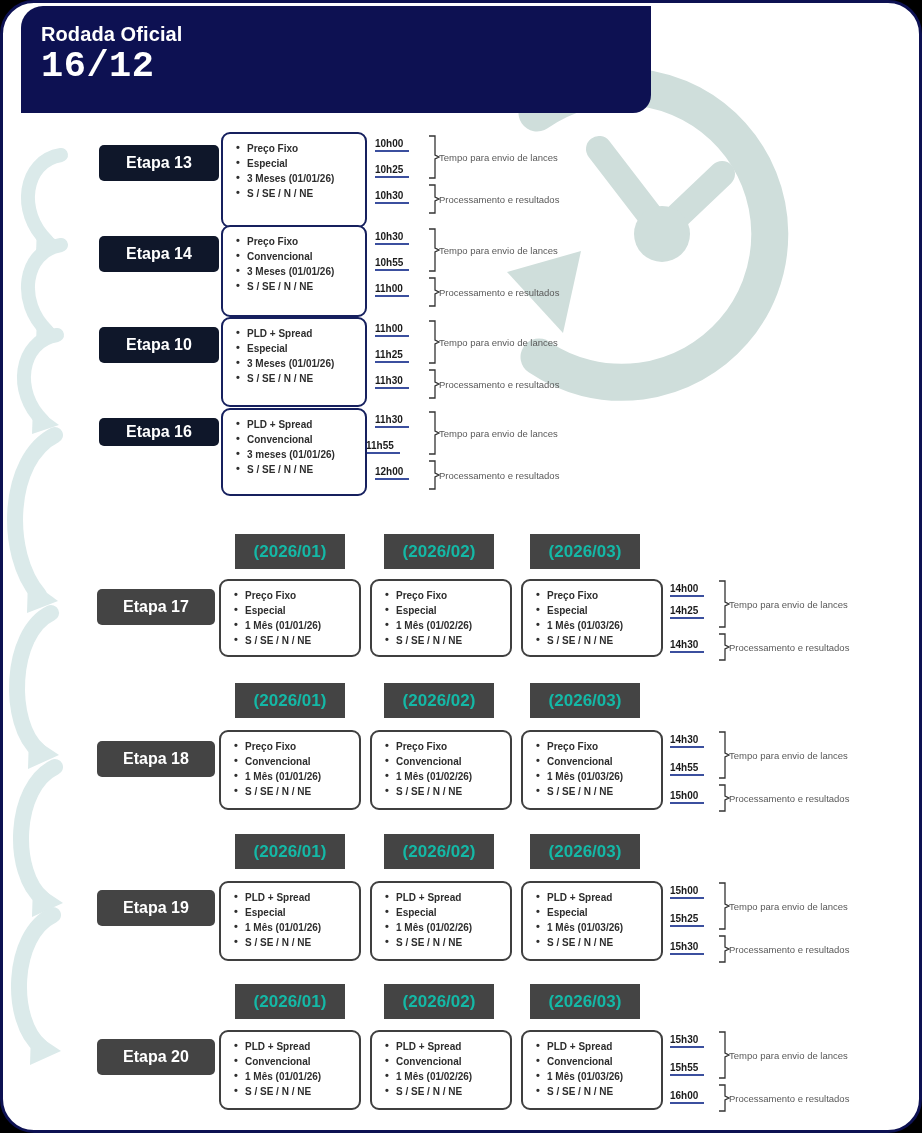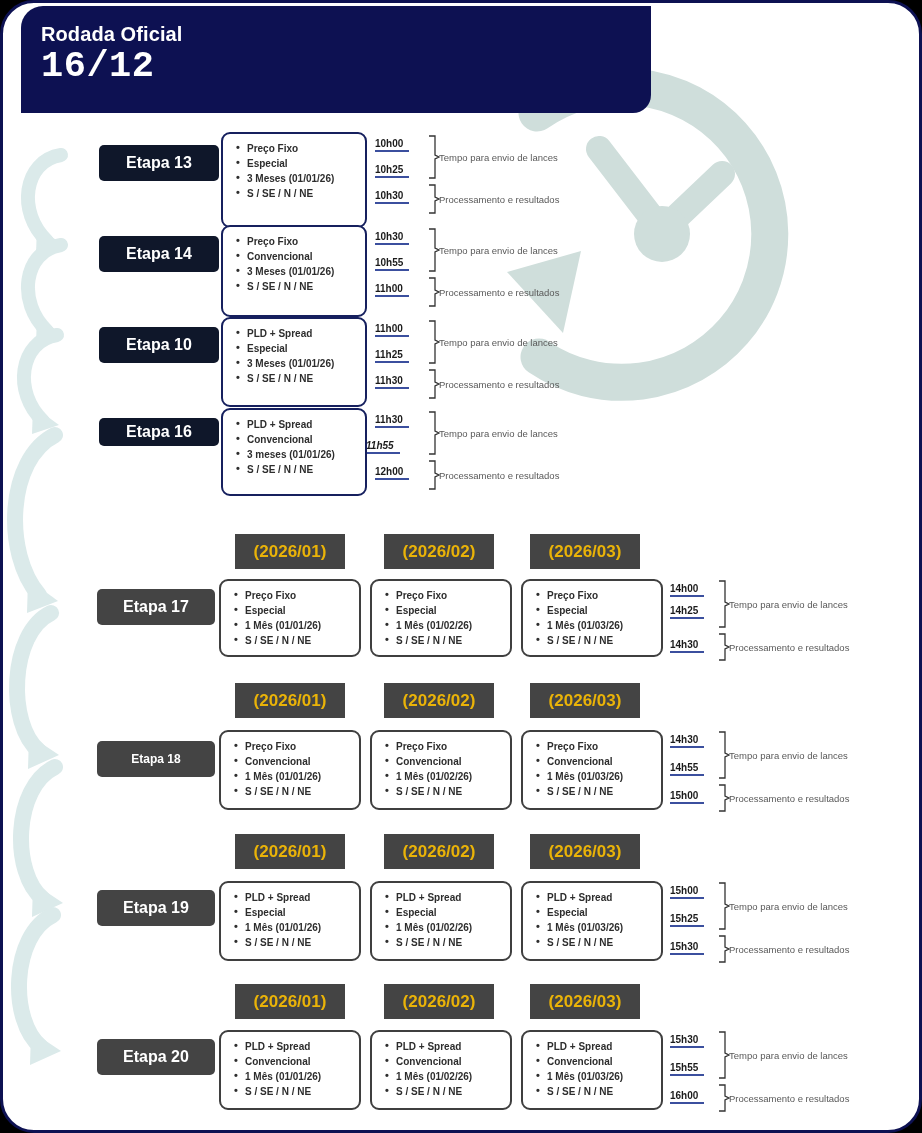--- a/index.html
+++ b/index.html
@@ -75,21 +75,21 @@
     font-size:10px;font-weight:bold;color:#2d2d2d;
     line-height:15px;white-space:nowrap;
   }
   .detail-box li::before{
     content:"\2022";position:absolute;left:-11px;top:-1px;
     font-size:11px;color:#2d2d2d;
   }
 
   .month-tag{
     position:absolute;
-    background:#444444;color:#eab308;
+    background:#444444;color:#14b8a6;
     display:flex;align-items:center;justify-content:center;
     font-weight:bold;font-size:17px;
     z-index:3;
   }
   .time-item{
     position:absolute;
     font-size:10px;font-weight:bold;color:#1b1b1b;
     border-bottom:2px solid #3b4f9e;
     padding-bottom:1px;
     white-space:nowrap;
@@ -229,21 +229,21 @@
       <div class="detail-box navy" style="left: 218px; top: 405px; width: 146px; height: 88px;">
         <ul>
           <li>PLD + Spread</li>
           <li>Convencional</li>
           <li>3 meses (01/01/26)</li>
           <li>S / SE / N / NE</li>
         </ul>
       </div>
       <div class="etapa-tag navy" style="left: 96px; top: 415px; width: 120px; height: 28px; font-size: 16px;">Etapa 16</div>
       <div class="time-item" style="left: 372px; top: 411px; min-width: 34px;">11h30</div>
-      <div class="time-item" style="left: 363px; top: 437px; min-width: 34px; font-style: italic;">11h55</div>
+      <div class="time-item" style="left: 363px; top: 437px; min-width: 34px;">11h55</div>
       <div class="time-item" style="left: 372px; top: 463px; min-width: 34px;">12h00</div>
       <svg viewBox="0 0 14 44" style="position: absolute; left: 424px; top: 408px; width: 14px; height: 44px; z-index: 4;">
         <path d="M 2 1 L 8 1 L 8 20 L 12 22 L 8 24 L 8 43 L 2 43" fill="none" stroke="#333" stroke-width="1.3"></path>
       </svg>
       <div class="brace-label" style="left: 436px; top: 425px;">Tempo para envio de lances</div>
       <svg viewBox="0 0 14 30" style="position: absolute; left: 424px; top: 457px; width: 14px; height: 30px; z-index: 4;">
         <path d="M 2 1 L 8 1 L 8 13 L 12 15 L 8 17 L 8 29 L 2 29" fill="none" stroke="#333" stroke-width="1.3"></path>
       </svg>
       <div class="brace-label" style="left: 436px; top: 467px;">Processamento e resultados</div>
       <div class="month-tag" style="left: 232px; top: 531px; width: 110px; height: 35px;">(2026/01)</div>
@@ -305,21 +305,21 @@
       </div>
       <div class="month-tag" style="left: 527px; top: 680px; width: 110px; height: 35px;">(2026/03)</div>
       <div class="detail-box gray" style="left: 518px; top: 727px; width: 142px; height: 80px;">
         <ul>
           <li>Preço Fixo</li>
           <li>Convencional</li>
           <li>1 Mês (01/03/26)</li>
           <li>S / SE / N / NE</li>
         </ul>
       </div>
-      <div class="etapa-tag gray" style="left: 94px; top: 738px; width: 118px; height: 36px; font-size: 12px;">Etapa 18</div>
+      <div class="etapa-tag gray" style="left: 94px; top: 738px; width: 118px; height: 36px; font-size: 16px;">Etapa 18</div>
       <div class="time-item" style="left: 667px; top: 731px; min-width: 34px;">14h30</div>
       <div class="time-item" style="left: 667px; top: 759px; min-width: 34px;">14h55</div>
       <div class="time-item" style="left: 667px; top: 787px; min-width: 34px;">15h00</div>
       <svg viewBox="0 0 14 48" style="position: absolute; left: 714px; top: 728px; width: 14px; height: 48px; z-index: 4;">
         <path d="M 2 1 L 8 1 L 8 22 L 12 24 L 8 26 L 8 47 L 2 47" fill="none" stroke="#333" stroke-width="1.3"></path>
       </svg>
       <div class="brace-label" style="left: 726px; top: 747px;">Tempo para envio de lances</div>
       <svg viewBox="0 0 14 28" style="position: absolute; left: 714px; top: 781px; width: 14px; height: 28px; z-index: 4;">
         <path d="M 2 1 L 8 1 L 8 12 L 12 14 L 8 16 L 8 27 L 2 27" fill="none" stroke="#333" stroke-width="1.3"></path>
       </svg>

